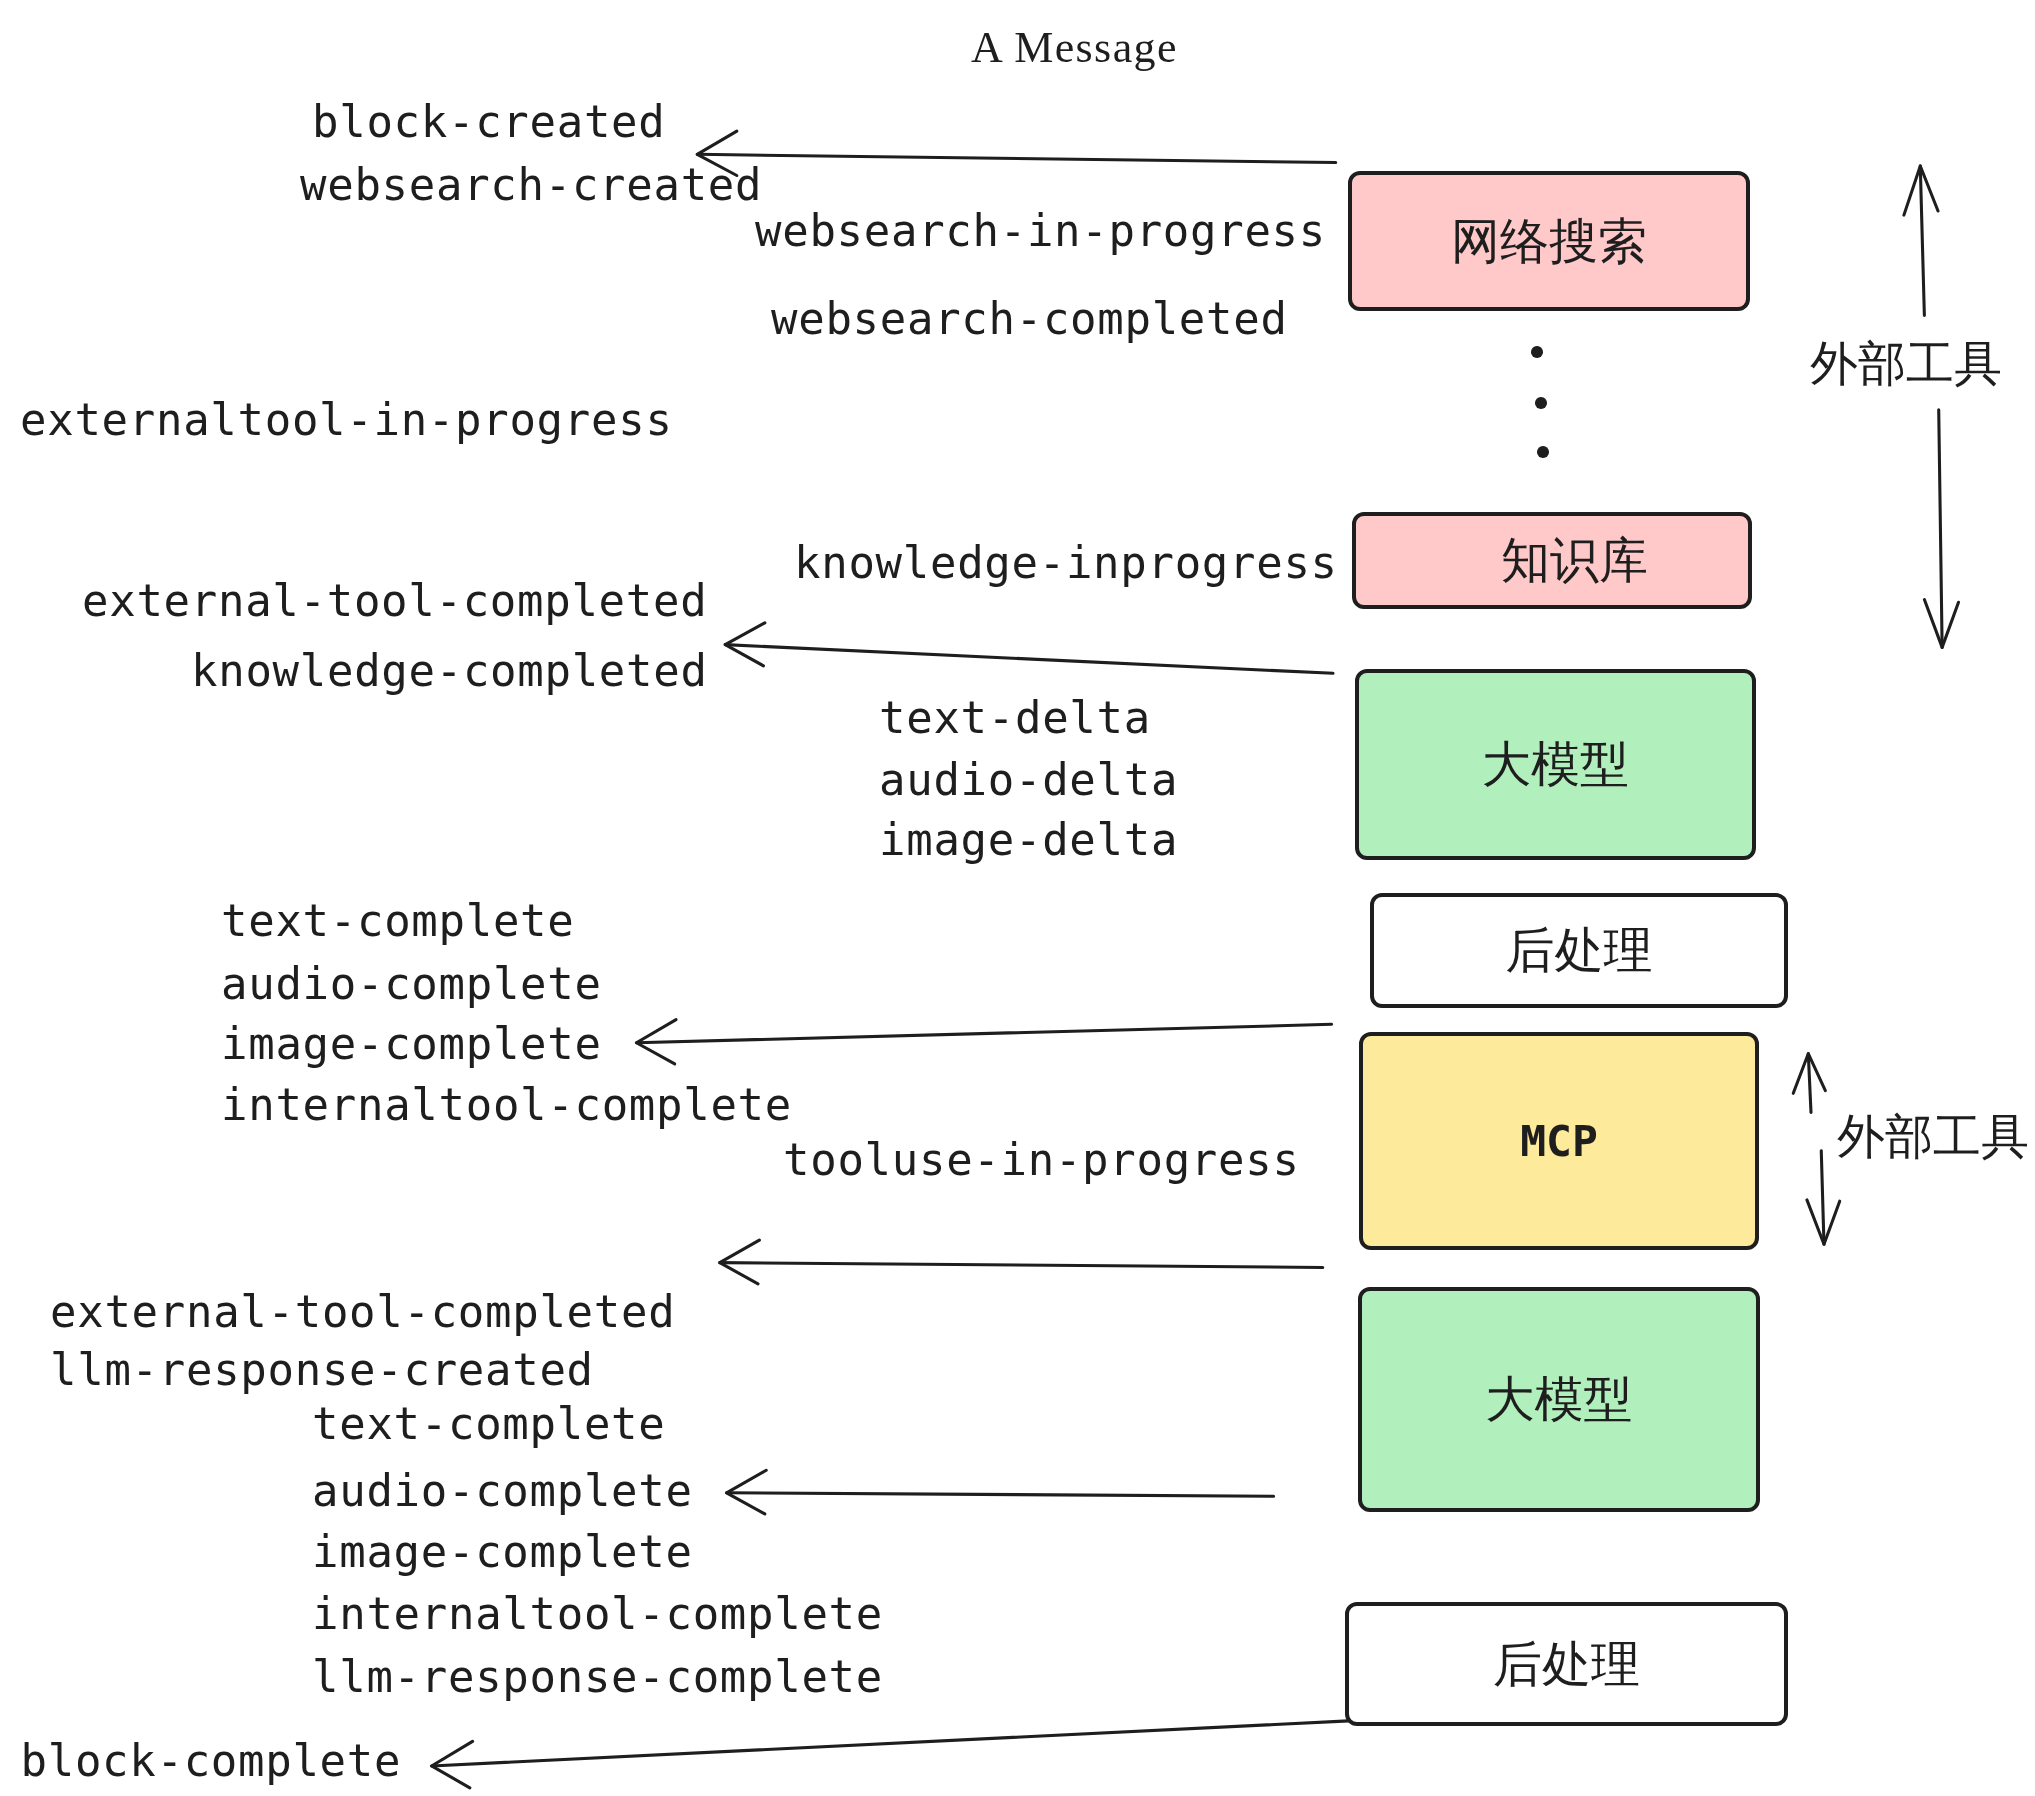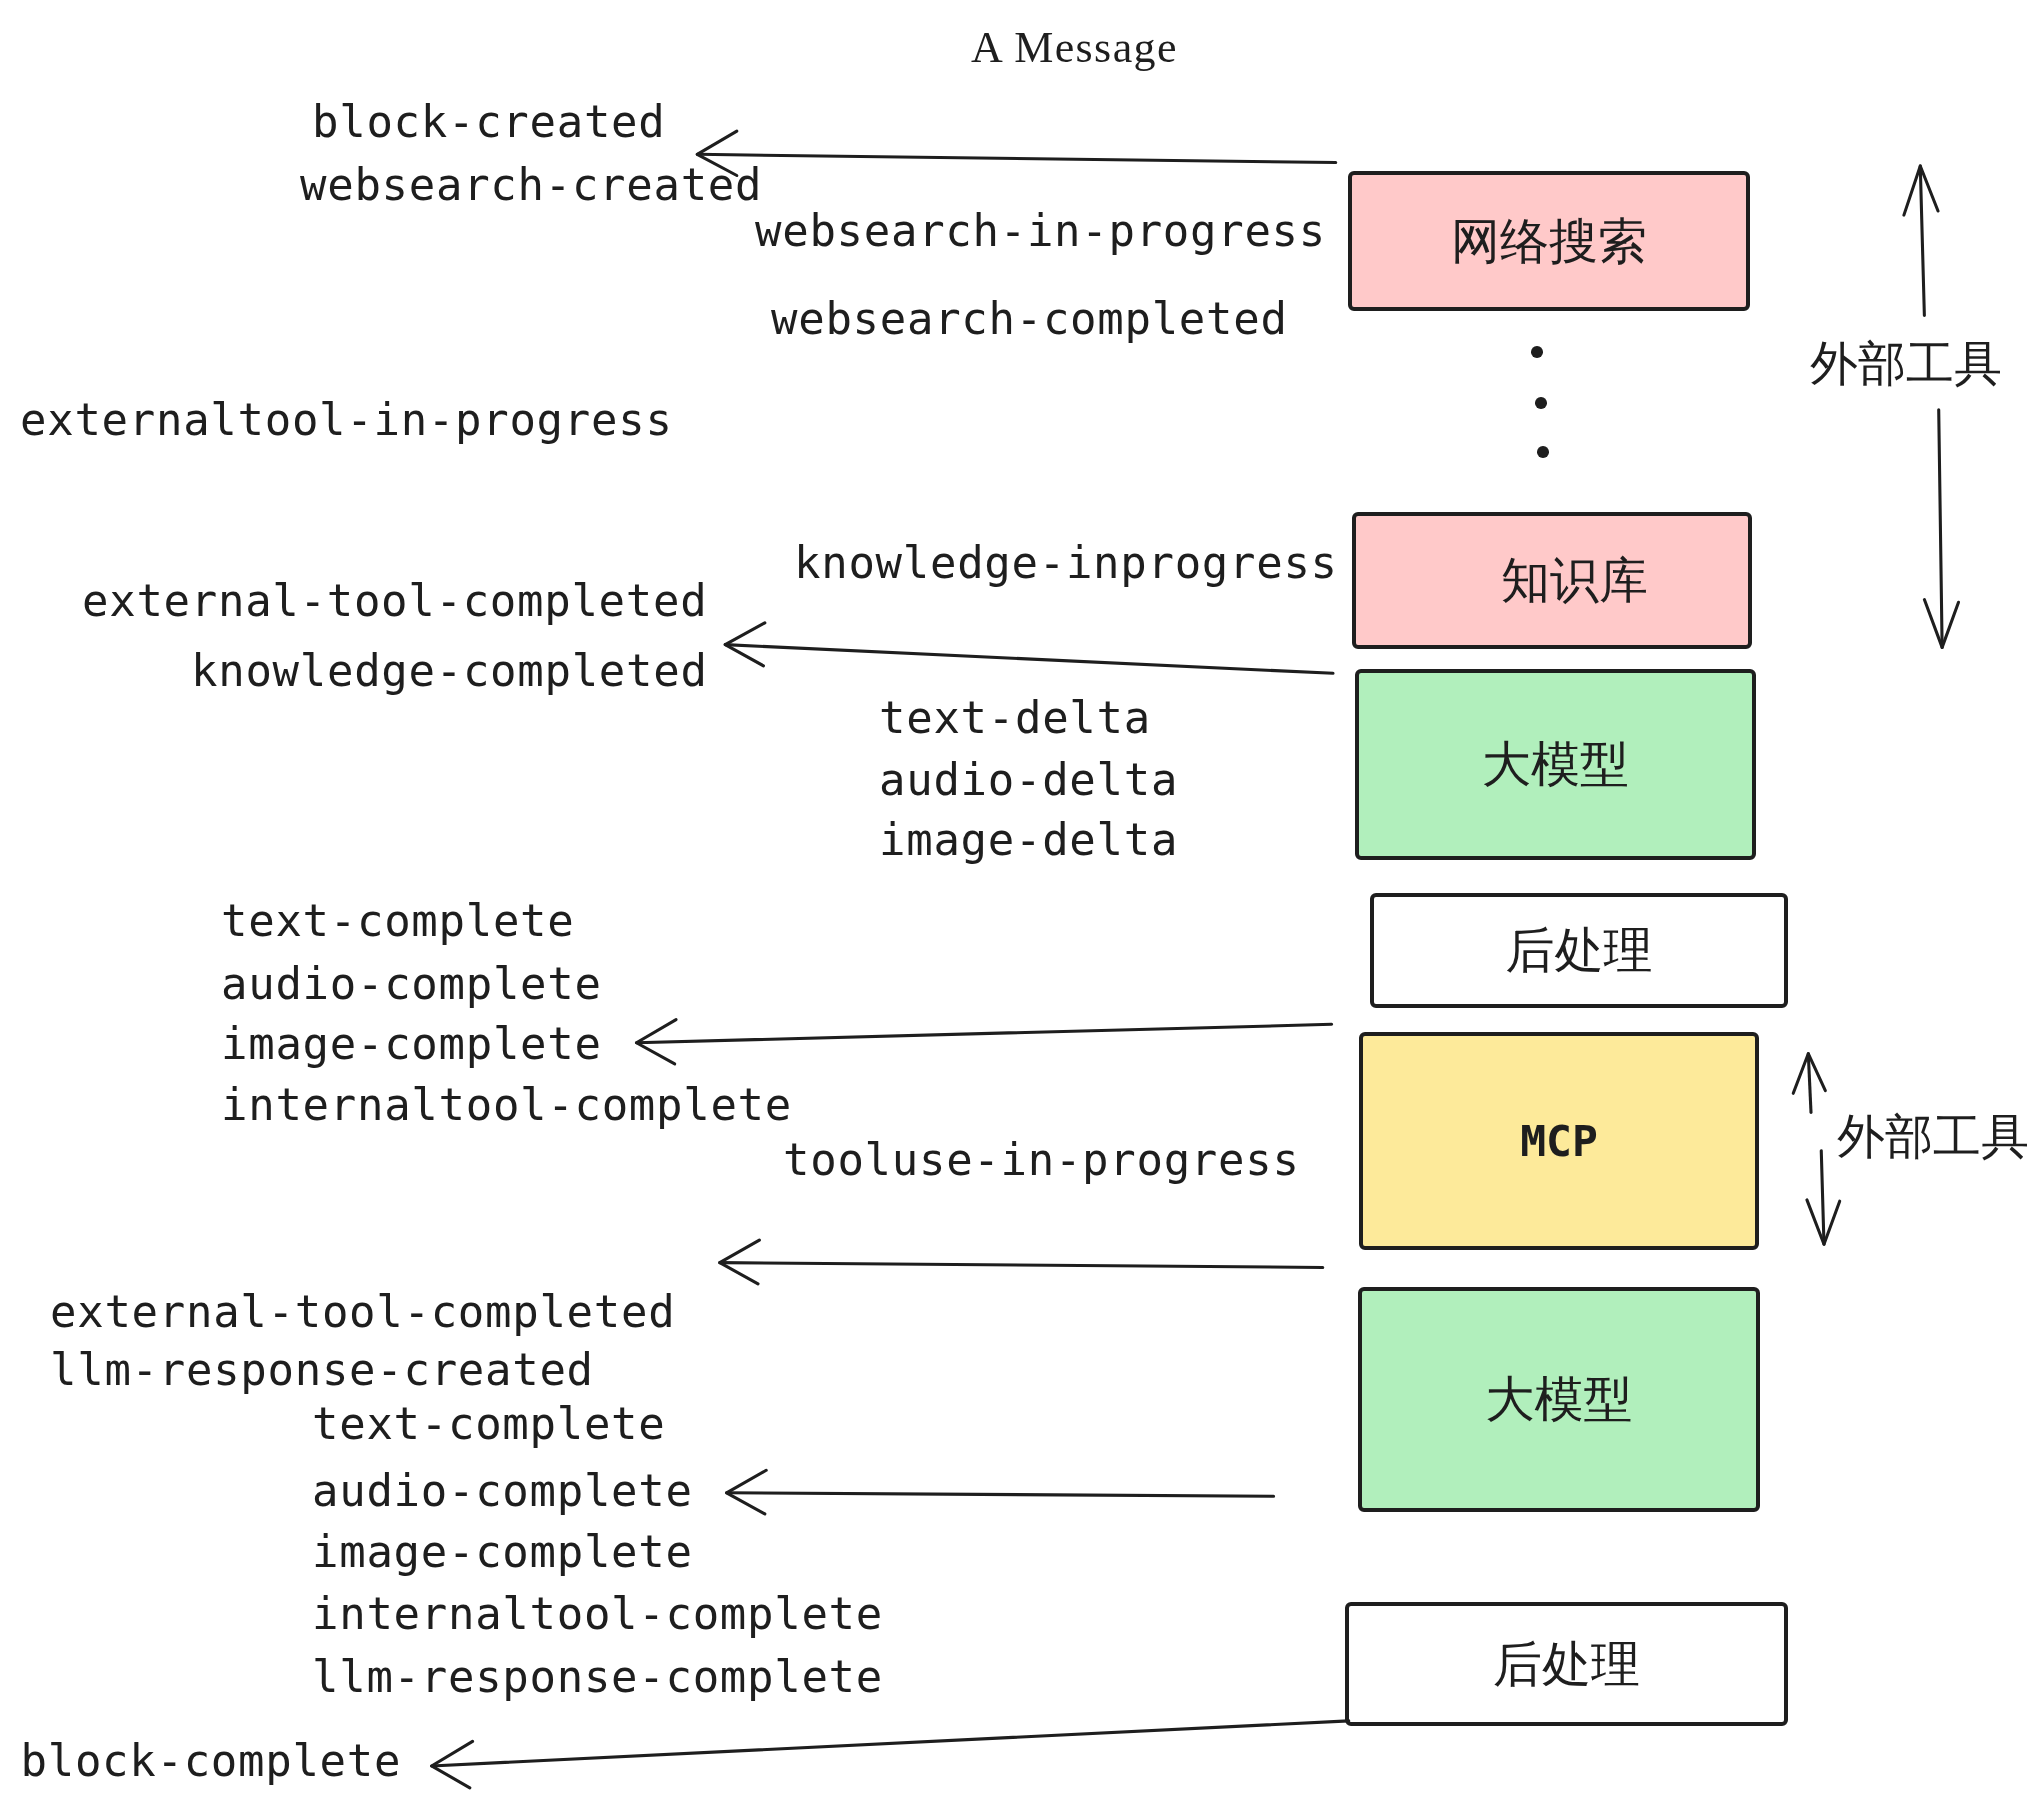--- a/index.html
+++ b/index.html
@@ -30,21 +30,21 @@
     font-family: Liberation Serif, serif;
     font-size: 44px;
     line-height: 45px;
     white-space: nowrap;
     color: #1e1e1e;
     letter-spacing: 1.4px;
   }
   .box {
     position: absolute;
     border: 4.1px solid #1e1e1e;
-    border-radius: 6px;
+    border-radius: 12px;
     display: flex;
     align-items: center;
     justify-content: center;
     box-sizing: border-box;
   }
   .box .label {
     font-family: "Liberation Sans", sans-serif;
     font-size: 49px;
     line-height: 53px;
     color: #1e1e1e;
@@ -116,21 +116,21 @@
   <div class="ev" style="left:312px;  top:1401px;">text-complete</div>
   <div class="ev" style="left:312px;  top:1468px;">audio-complete</div>
   <div class="ev" style="left:312px;  top:1529px;">image-complete</div>
   <div class="ev" style="left:312px;  top:1591px;">internaltool-complete</div>
   <div class="ev" style="left:312px;  top:1654px;">llm-response-complete</div>
   <div class="ev" style="left:20.5px;   top:1738px;">block-complete</div>
 
   <div class="box fill-pink" style="left:1348px; top:171px;  width:402px; height:140px;">
     <span class="label">网络搜索</span>
   </div>
-  <div class="box fill-pink" style="left:1352px; top:512px;  width:400px; height:137px;padding-left:45px;">
+  <div class="box fill-pink" style="left:1352px; top:512px;  width:400px; height:97px;padding-left:45px;">
     <span class="label">知识库</span>
   </div>
   <div class="box fill-green" style="left:1355px; top:669px;  width:401px; height:191px;">
     <span class="label">大模型</span>
   </div>
   <div class="box fill-white" style="left:1370px; top:893px; width:418px; height:115px;">
     <span class="label">后处理</span>
   </div>
   <div class="box fill-yellow" style="left:1359px; top:1032px; width:400px; height:218px;align-items:center;">
     <span class="label mono">MCP</span>

